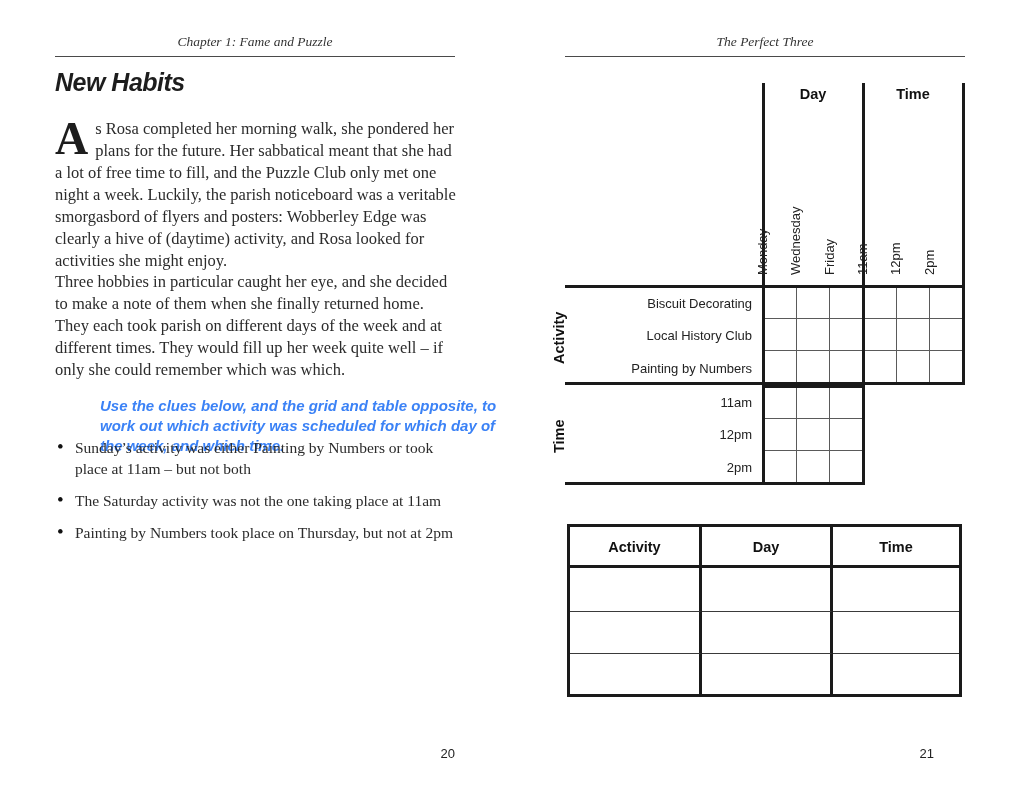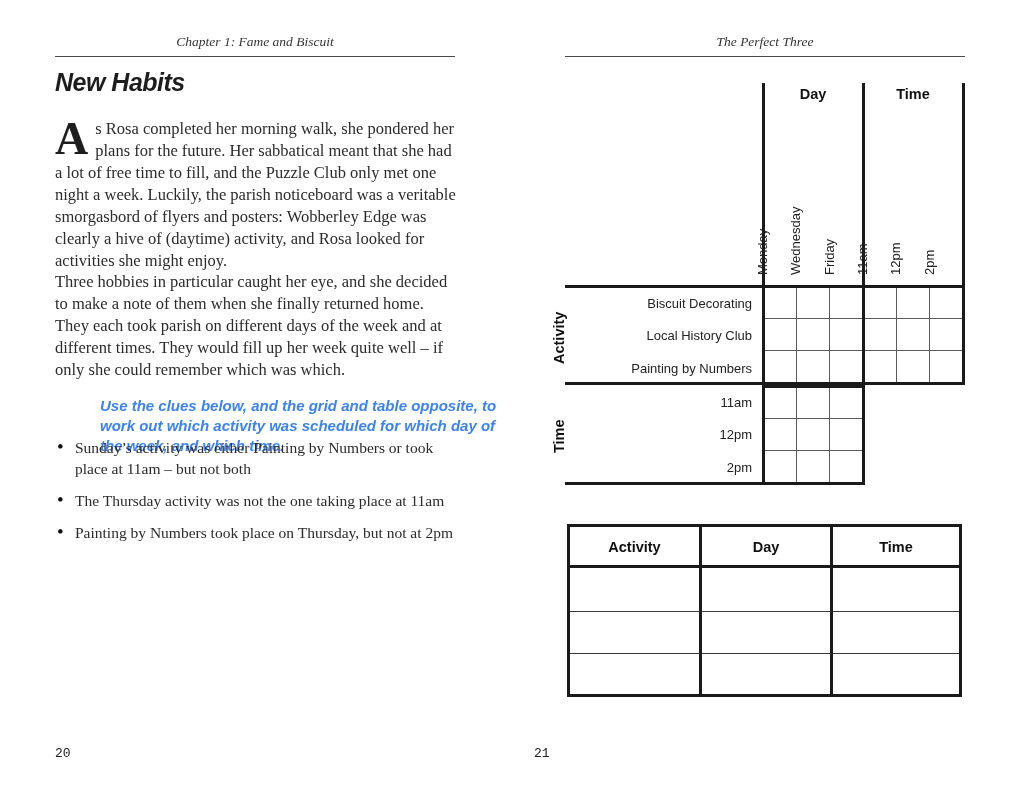--- a/index.html
+++ b/index.html
@@ -32,21 +32,21 @@
   }
   ul.clues{list-style:none;margin:0;padding:0;width:412px;}
   ul.clues li{
     position:relative;padding-left:20px;margin-bottom:11px;
     font-size:15.5px;line-height:21px;color:#2b2b2b;
   }
   ul.clues li:before{
     content:"\2022";position:absolute;left:2px;top:-1px;font-size:19px;color:#111;
   }
 
-  .pagenum{width:400px;text-align:left;font-family:Liberation Mono, monospace;
+  .pagenum{width:400px;text-align:right;font-family:Liberation Sans, sans-serif;
     font-size:13px;color:#222;}
 
   
   .grid{left:565px;top:83px;width:400px;height:402px;}
   .vline{position:absolute;width:3px;background:#1a1a1a;}
   .hline{position:absolute;height:3px;background:#1a1a1a;}
   .colgroup-label{
     position:absolute;width:100px;text-align:center;
     font-family:"Liberation Sans",sans-serif;font-weight:bold;font-size:14.5px;color:#111;
   }
@@ -82,35 +82,35 @@
     height:41px;line-height:41px;text-align:center;
     font-family:"Liberation Sans",sans-serif;font-weight:bold;font-size:14.5px;color:#111;
     border-bottom:3px solid #1a1a1a;
   }
   .atable .data .cell{height:43px;}
   .atable .data.sep .cell{border-top:1.5px solid #3a3a3a;height:41.5px;}
 </style>
 </head>
 <body>
 
-<div class="abs runhead" style="left:55px;top:34px;">Chapter 1: Fame and Biscuit</div>
+<div class="abs runhead" style="left:55px;top:34px;">Chapter 1: Fame and Puzzle</div>
 
 <div class="abs title" style="left:55px;top:68px;width:400px;">New Habits</div>
 
 <p class="abs bodytext" style="left:55px;top:118px;margin:0;">
   <span class="dropcap">A</span><span>s Rosa completed her morning walk, she pondered her plans for the future. Her sabbatical meant that she had a lot of free time to fill, and the Puzzle Club only met one night a week. Luckily, the parish noticeboard was a veritable smorgasbord of flyers and posters: Wobberley Edge was clearly a hive of (daytime) activity, and Rosa looked for activities she might enjoy.</span>
 </p>
 
 <p class="abs bodytext" style="left:55px;top:271px;margin:0;">Three hobbies in particular caught her eye, and she decided to make a note of them when she finally returned home. They each took parish on different days of the week and at different times. They would fill up her week quite well – if only she could remember which was which.</p>
 
 <div class="abs instruction" style="left:55px;top:396px;">Use the clues below, and the grid and table opposite, to work out which activity was scheduled for which day of the week, and which time.</div>
 
 <ul class="abs clues" style="left:55px;top:437px;">
   <li>Sunday’s activity was either Painting by Numbers or took place at 11am – but not both</li>
-  <li>The Thursday activity was not the one taking place at 11am</li>
+  <li>The Saturday activity was not the one taking place at 11am</li>
   <li>Painting by Numbers took place on Thursday, but not at 2pm</li>
 </ul>
 
 <div class="abs pagenum" style="left:55px;top:746px;">20</div>
 
 <div class="abs runhead" style="left:565px;top:34px;">The Perfect Three</div>
 
 <div class="abs grid">
 
   <div class="vline" style="left:197px;top:0;height:205px;"></div>

